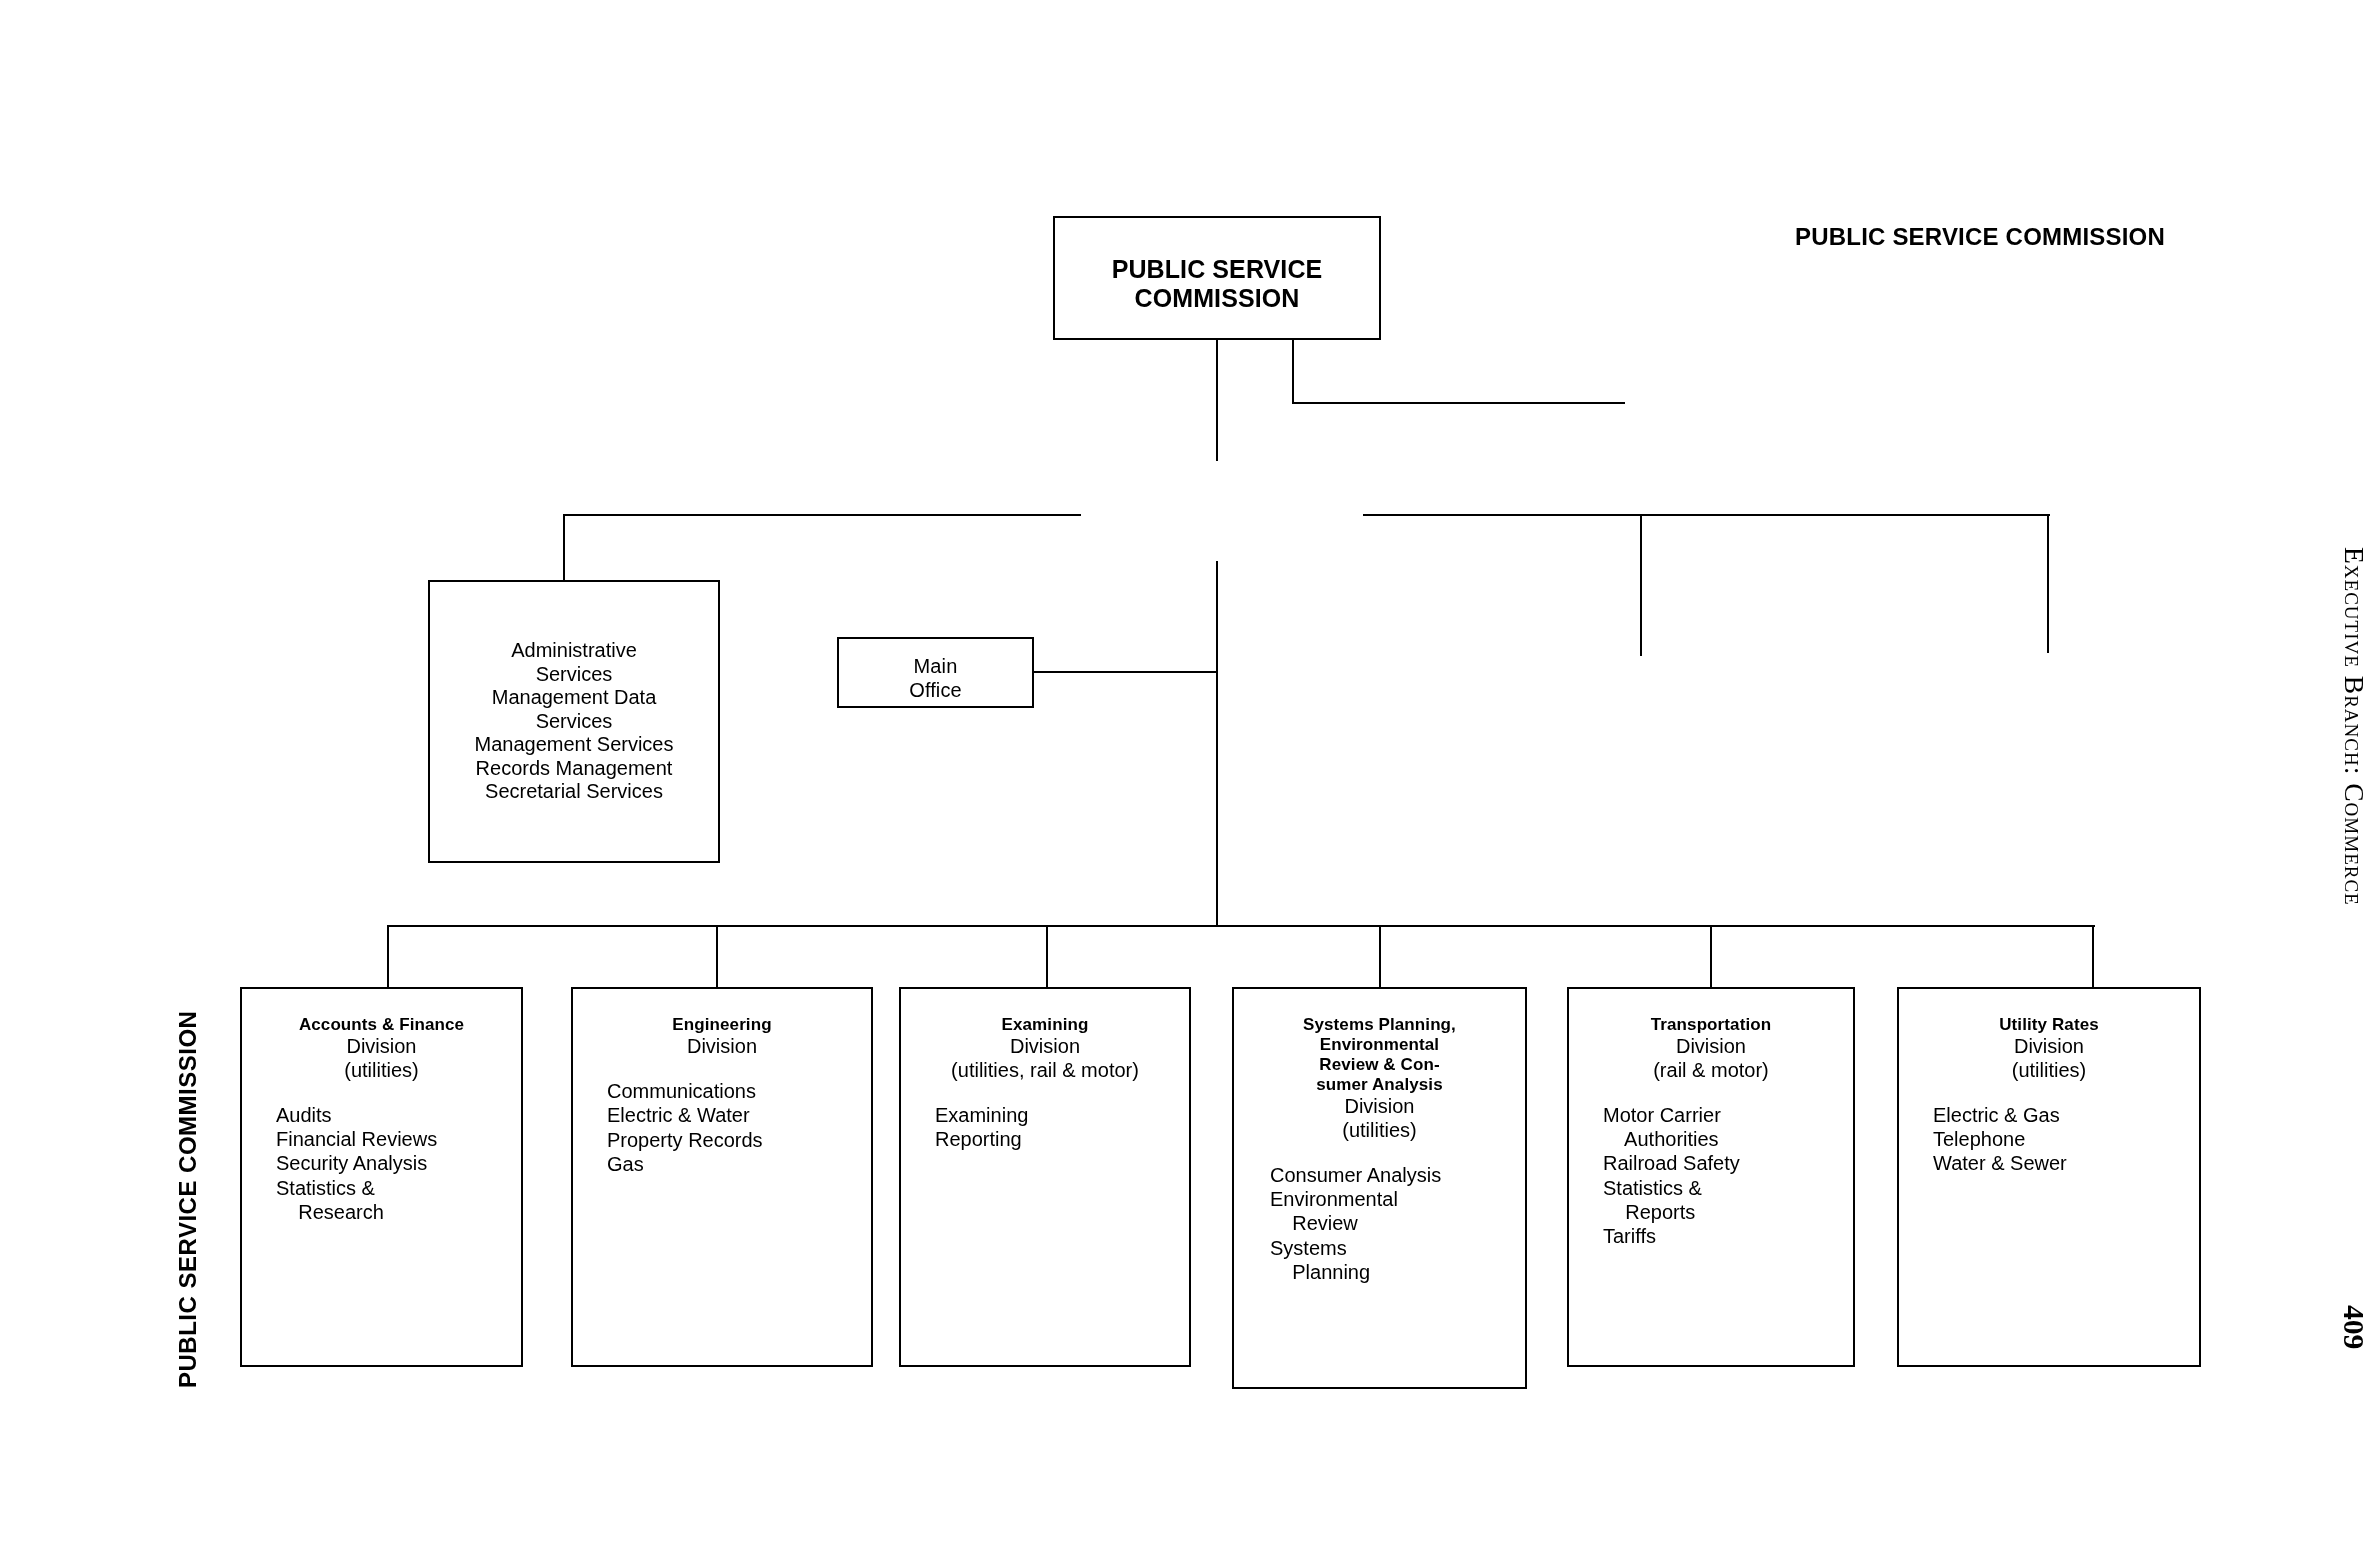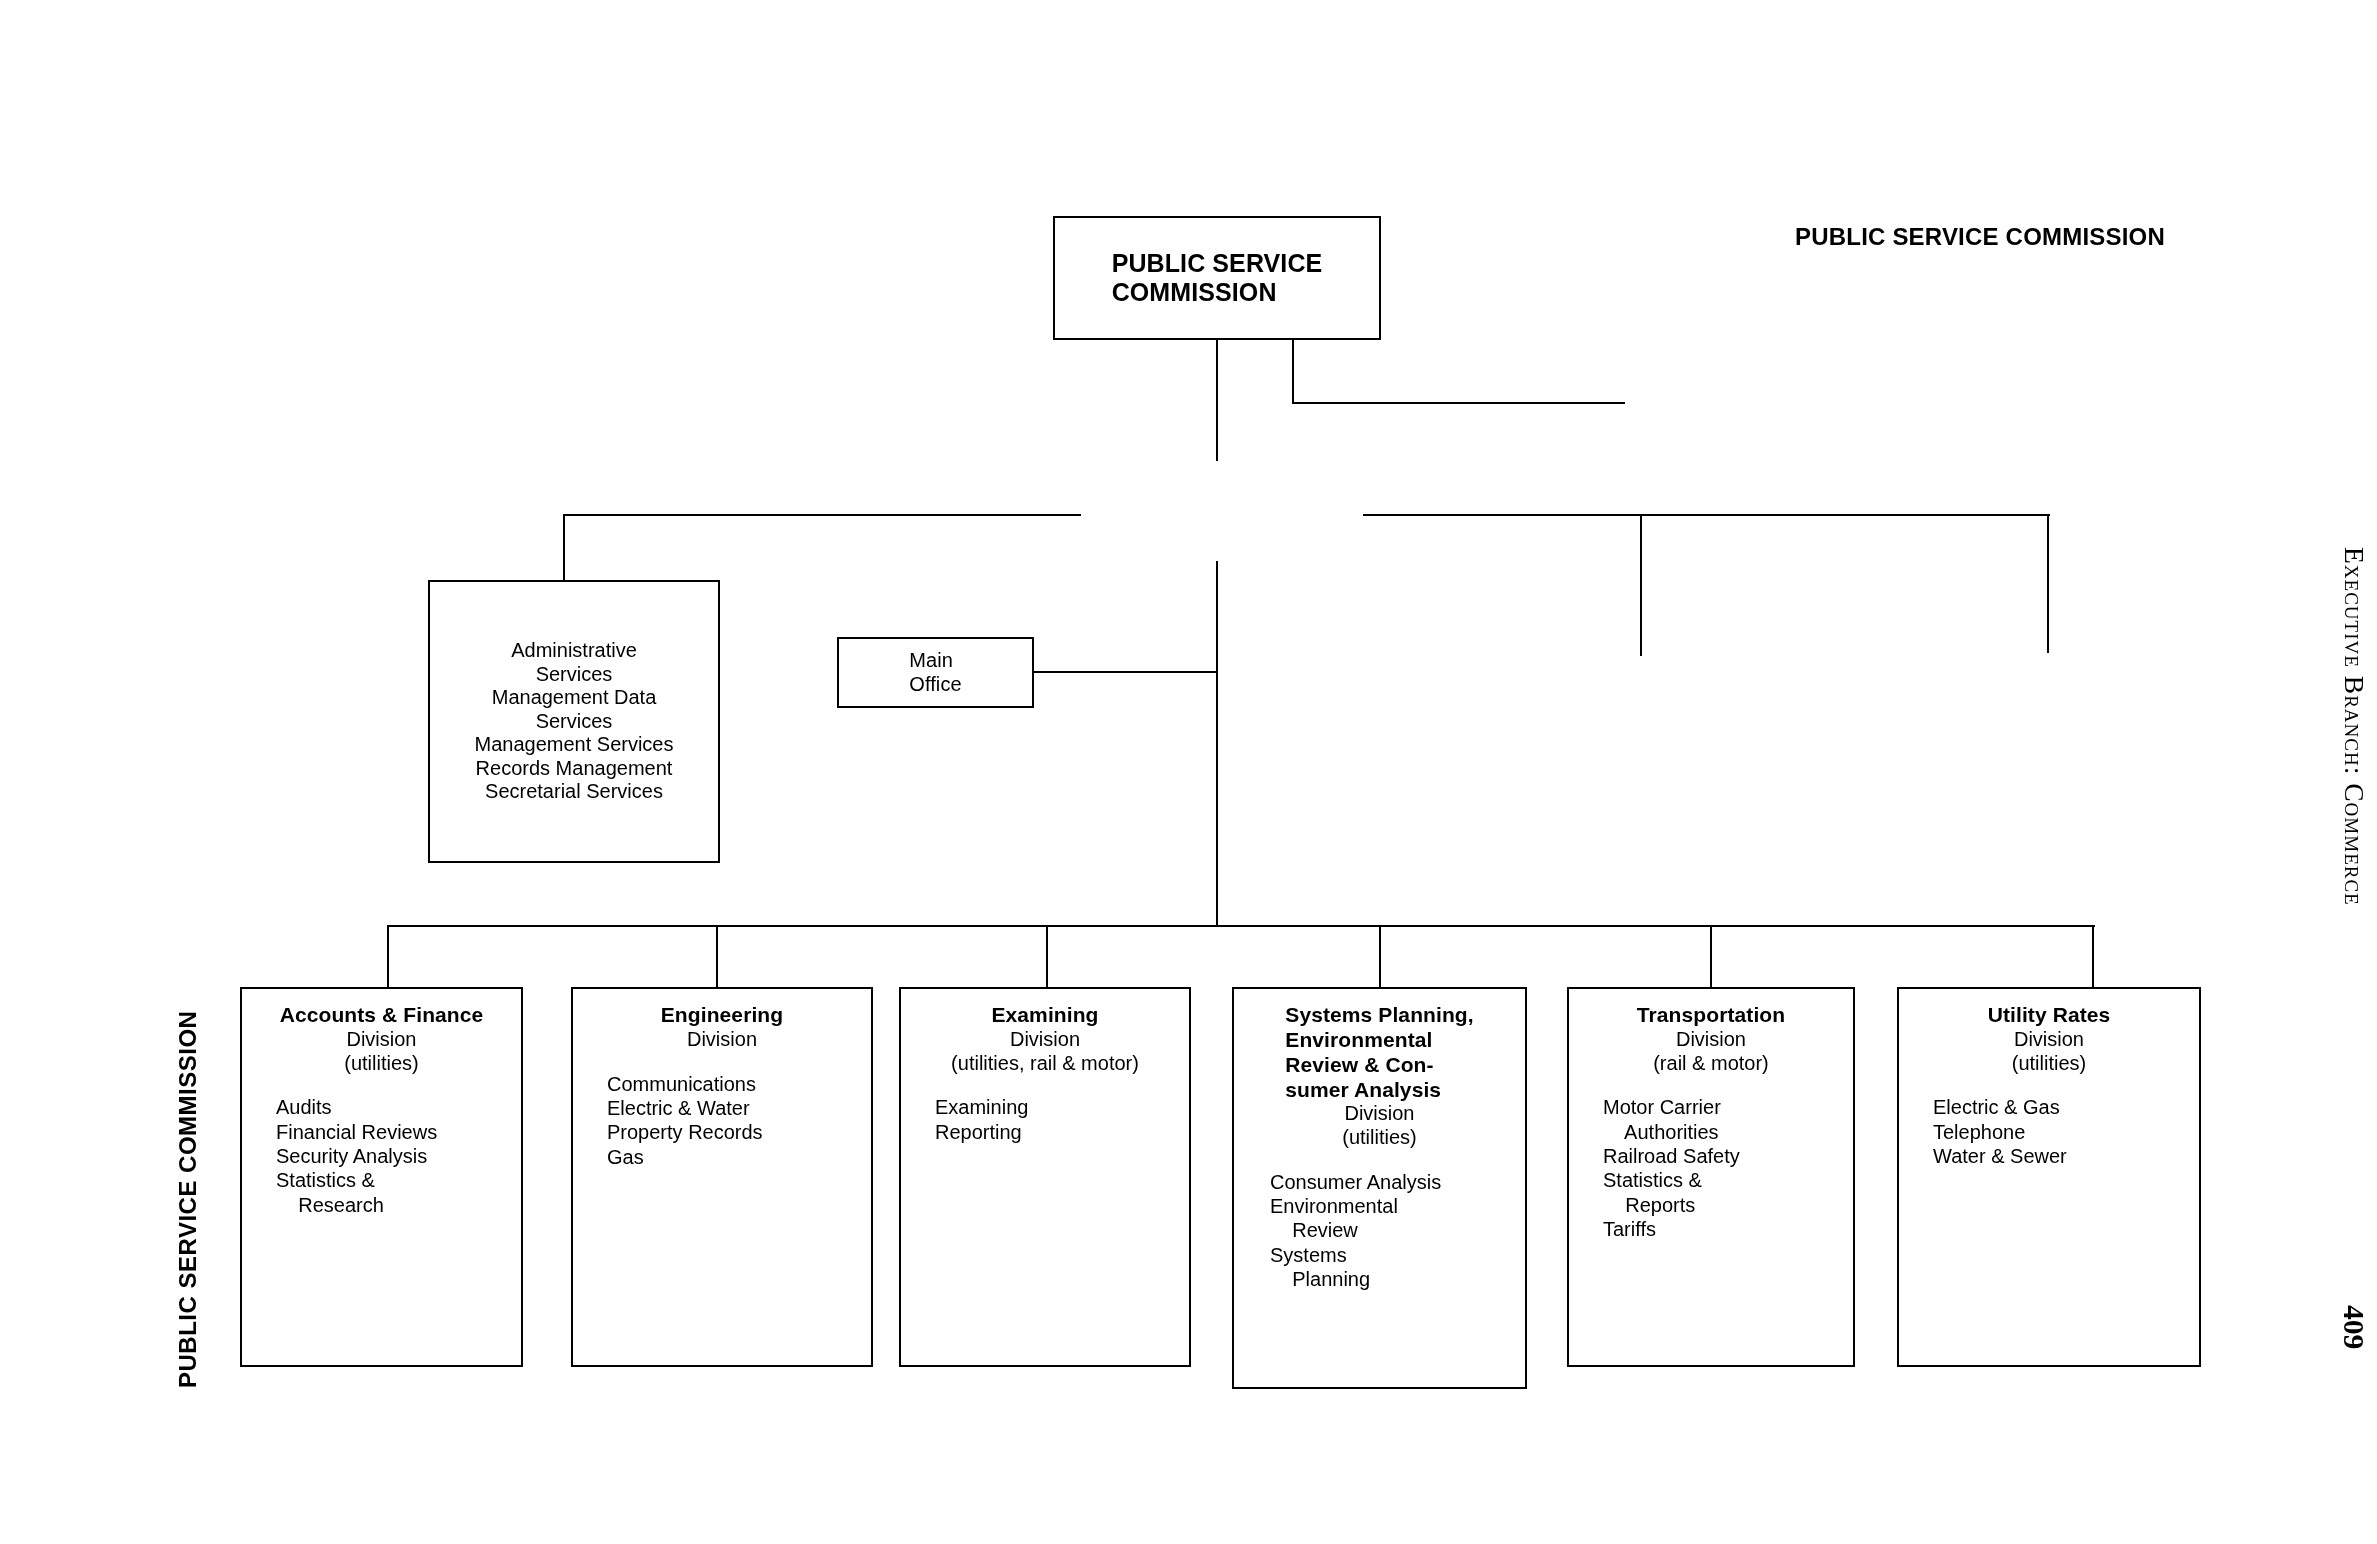--- a/index.html
+++ b/index.html
@@ -18,22 +18,24 @@
     border:2.4px solid #000;
     background:#fff;
     box-sizing:border-box;
     display:flex;
     flex-direction:column;
     align-items:center;
     overflow:hidden;
   }
   .node .ttl{
     font-weight:bold;
+    text-align:center;
     line-height:1.18;
     letter-spacing:0.1px;
+    margin-top:12px;
   }
   .node .sub{
     text-align:center;
     line-height:1.18;
   }
   .node .items{
     text-align:left;
     line-height:1.22;
     align-self:flex-start;
   }
@@ -86,21 +88,21 @@
     justify-content:center;
   }
   #n-affairs .sub{font-size:20px;}
 
   
   .division{
     top:987px;
     height:380px;
     padding-top:14.3px;
   }
-  .division .ttl{font-size:21px;margin-bottom:0;}
+  .division .ttl{font-size:17px;margin-bottom:0;}
   .division .sub{font-size:20px;}
   .division .items{font-size:20px;margin-top:20px;padding-left:34px;}
 
   #d-accounts{left:240px;width:283px;}
   #d-engineering{left:571px;width:302px;}
   #d-examining{left:899px;width:292px;}
   #d-systems{left:1232px;width:295px;height:402px;}
   #d-transport{left:1567px;width:288px;}
   #d-rates{left:1897px;width:304px;}
 

